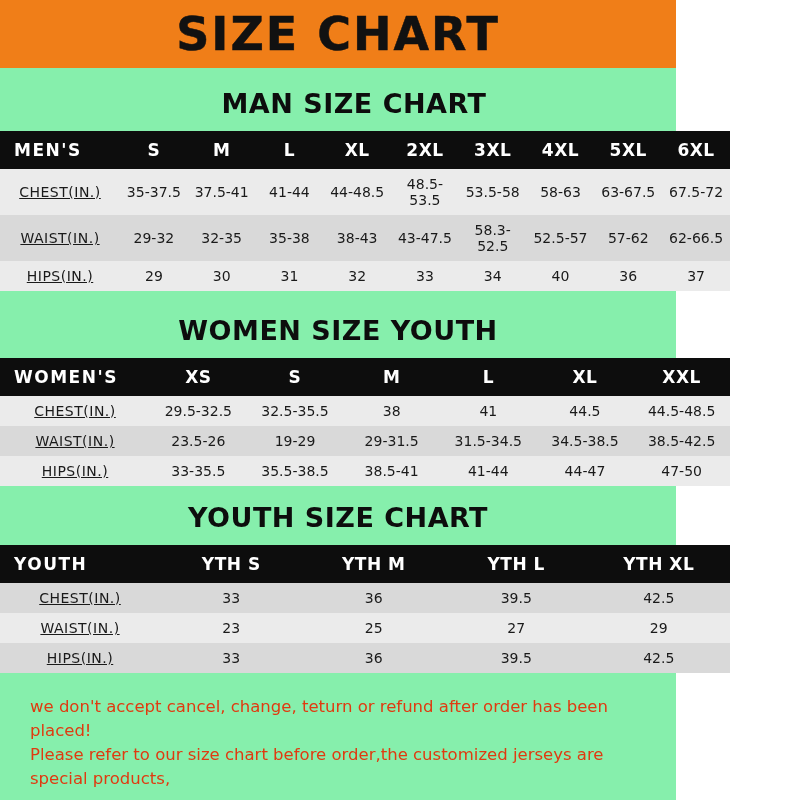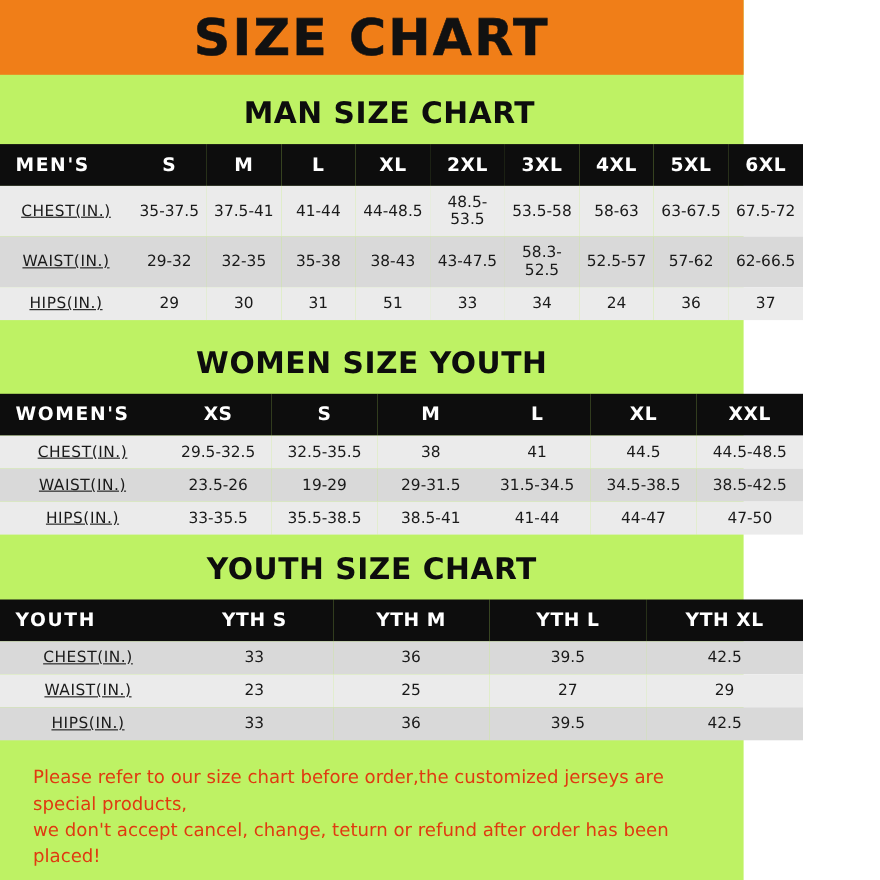--- a/index.html
+++ b/index.html
@@ -10,21 +10,21 @@
     width: 800px;
     height: 800px;
     background: #ffffff;
     font-family: "DejaVu Sans", sans-serif;
     overflow: hidden;
   }
   .page {
     width: 676px;
     height: 800px;
     position: relative;
-    background: #bef264;
+    background: #86efac;
     box-sizing: border-box;
   }
   
   .banner {
     height: 68px;
     background: #f07e18;
     display: flex;
     align-items: center;
     justify-content: center;
     position: relative;
@@ -172,24 +172,24 @@
         <td>58.3-52.5</td>
         <td>52.5-57</td>
         <td>57-62</td>
         <td>62-66.5</td>
       </tr>
       <tr class="light">
         <td class="rowhead">HIPS(IN.)</td>
         <td>29</td>
         <td>30</td>
         <td>31</td>
-        <td>51</td>
+        <td>32</td>
         <td>33</td>
         <td>34</td>
-        <td>24</td>
+        <td>40</td>
         <td>36</td>
         <td>37</td>
       </tr>
     </tbody>
   </table>
 
   <h2 class="section-title sec-women-title">WOMEN SIZE YOUTH</h2>
   <table class="size-table women-table">
     <colgroup>
       <col class="c0">
@@ -279,17 +279,17 @@
         <td class="rowhead">HIPS(IN.)</td>
         <td>33</td>
         <td>36</td>
         <td>39.5</td>
         <td>42.5</td>
       </tr>
     </tbody>
   </table>
 
   <div class="footer-note">
+    <div>we don't accept cancel, change, teturn or refund after order has been placed!</div>
     <div>Please refer to our size chart before order,the customized jerseys are special products,</div>
-    <div>we don't accept cancel, change, teturn or refund after order has been placed!</div>
   </div>
 
 </div>
 
 </body></html>

